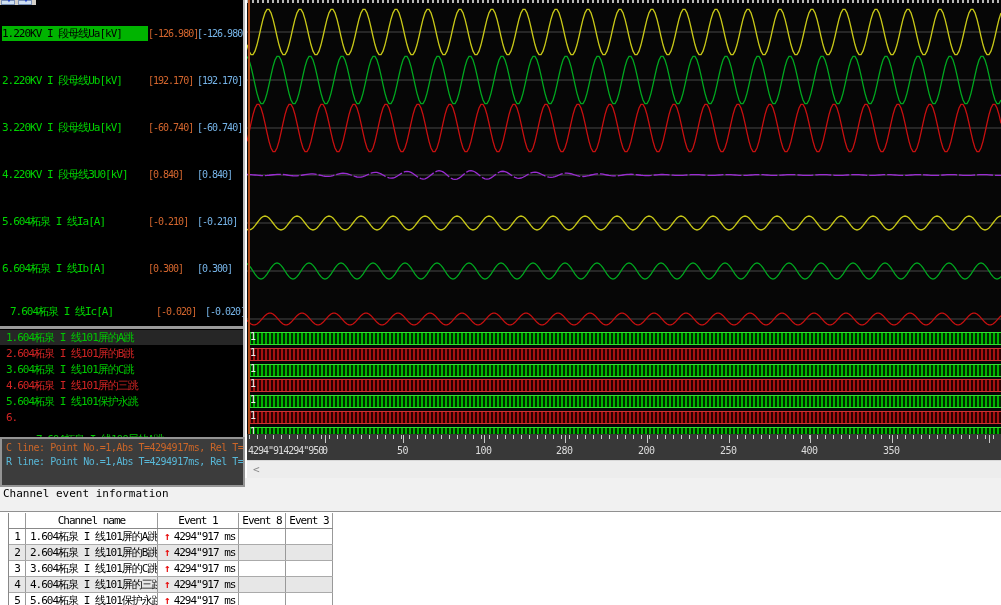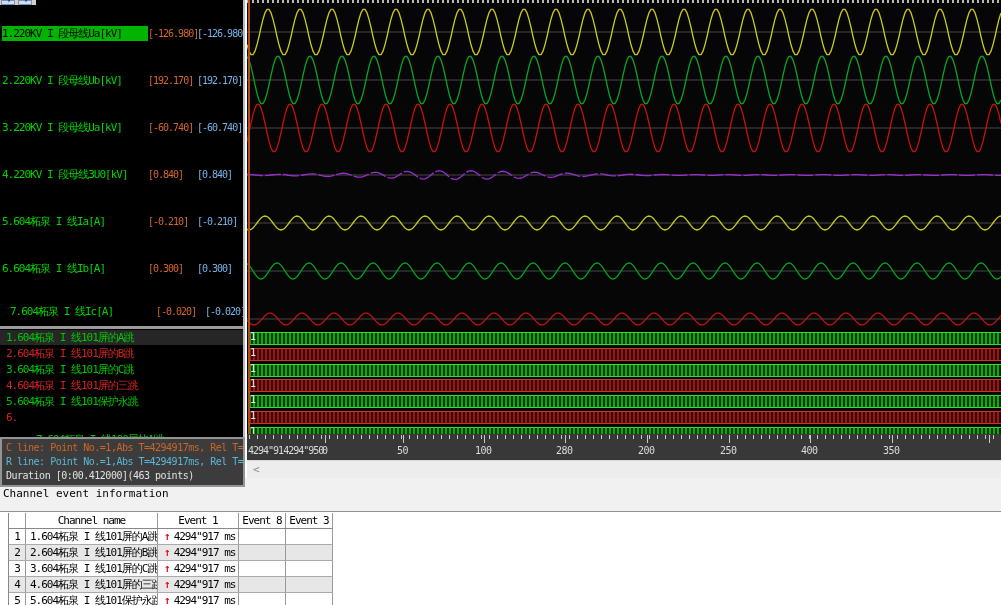--- a/index.html
+++ b/index.html
@@ -134,21 +134,20 @@
         <div class="digital-row dtxt-red" style="top: 378px;">4.604柘泉 I 线101屏的三跳</div>
         <div class="digital-row dtxt-green" style="top: 394px;">5.604柘泉 I 线101保护永跳</div>
         <div class="digital-row dtxt-red" style="top: 410px;">6.</div>
         <div class="digital-row dtxt-green" style="top: 432px; margin-left: 30px;">7.604柘泉 I 线100屏的A跳</div>
       </div>
   </div>
 
   <div class="status-panel">
     <div class="status-line st-c">C line: Point No.=1,Abs T=4294917ms,  Rel T=42949</div>
     <div class="status-line st-r">R line: Point No.=1,Abs T=4294917ms,  Rel T=42949</div>
-    <div class="status-line st-d">Duration [0:00.412000](463 points)</div>
   </div>
 
   <div class="wave-col">
     <div class="wave-canvas-wrap">
       <div class="top-sliver"></div>
       <svg class="waves" id="waves-svg" width="754" height="434">
           <line x1="0" x2="754" y1="32" y2="32" stroke="#464646" stroke-width="1"></line>
           <line x1="0" x2="754" y1="80" y2="80" stroke="#464646" stroke-width="1"></line>
           <line x1="0" x2="754" y1="128" y2="128" stroke="#464646" stroke-width="1"></line>
           <line x1="0" x2="754" y1="175" y2="175" stroke="#464646" stroke-width="1"></line>

